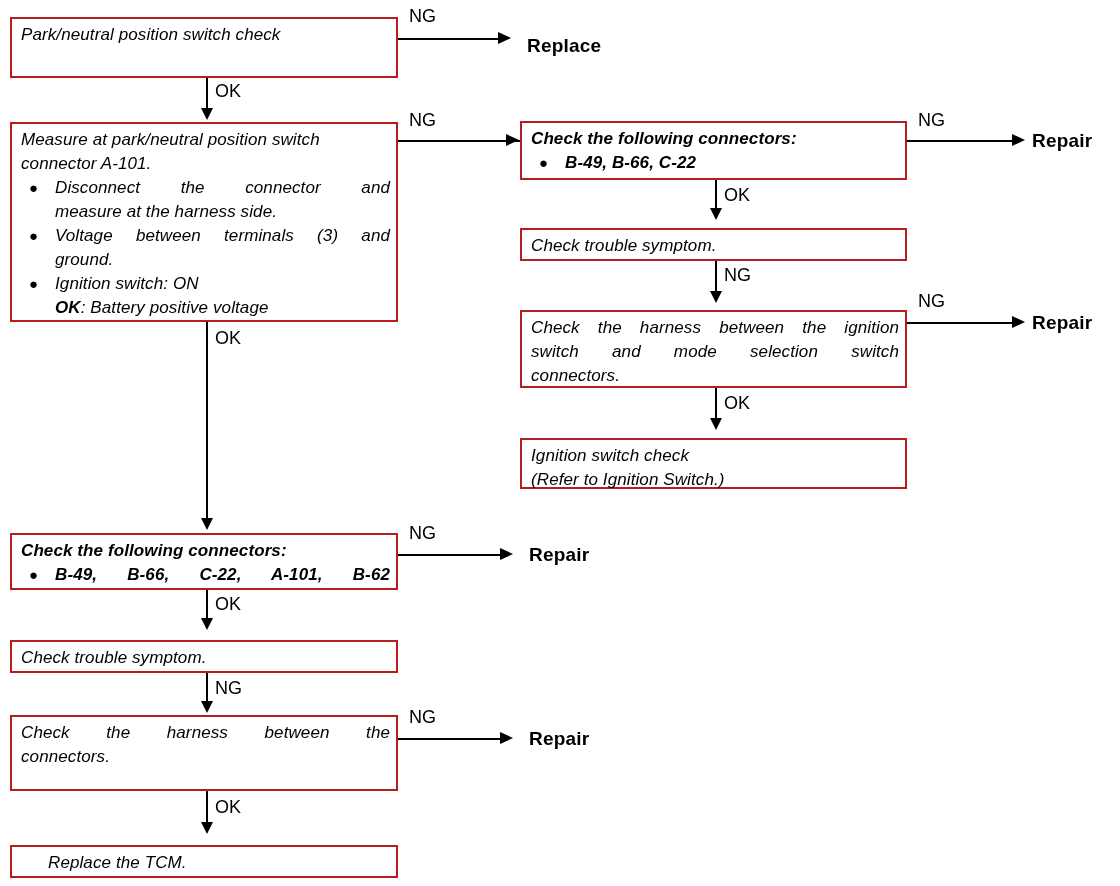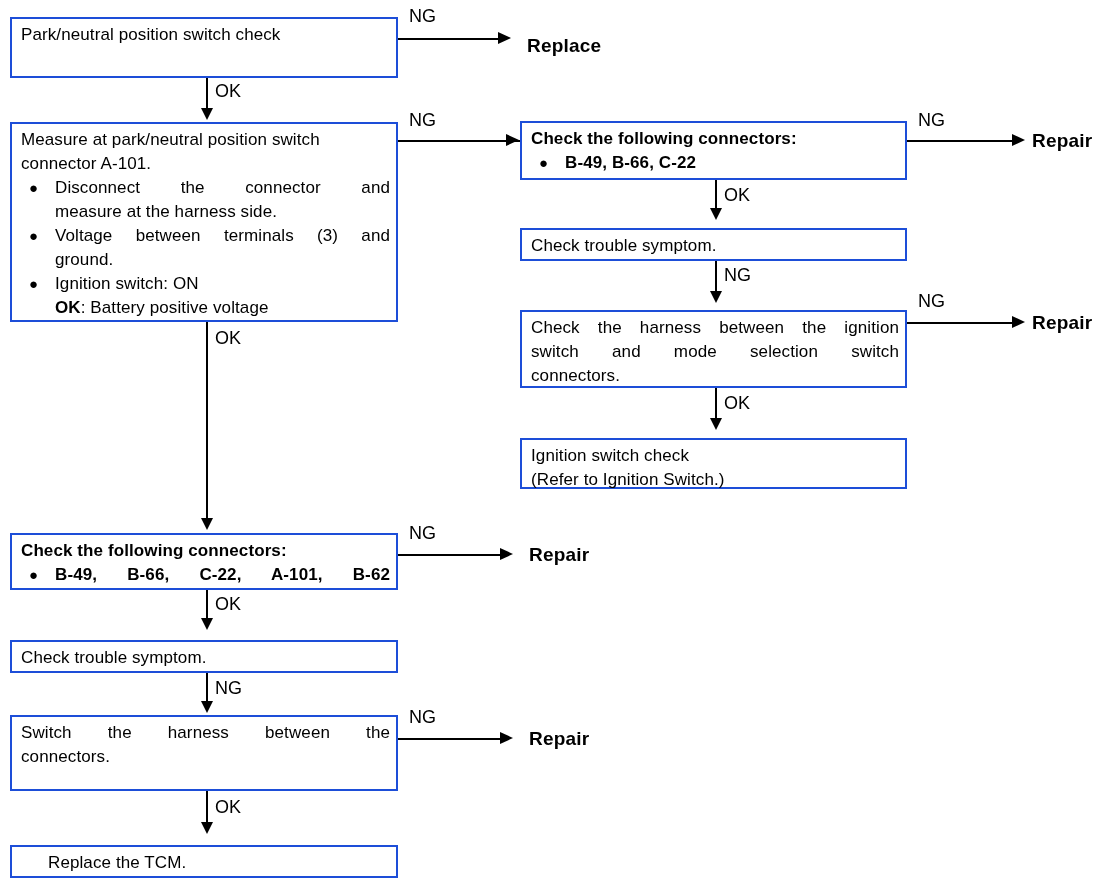--- a/index.html
+++ b/index.html
@@ -14,26 +14,27 @@
   #canvas {
     position: relative;
     width: 1120px;
     height: 886px;
     background: #ffffff;
     overflow: hidden;
   }
   .box {
     position: absolute;
     box-sizing: border-box;
-    border: 2px solid #1d4ed8;
+    border: 2px solid #b91c1c;
     background: #fff;
     padding: 4px 6px 4px 9px;
     font-size: 17px;
     line-height: 24px;
     letter-spacing: 0.1px;
+    font-style: italic;
   }
   .box .line {
     white-space: nowrap;
   }
   .box.bold, .box .bold {
     font-weight: bold;
   }
   
   .just {
     text-align: justify;
@@ -171,21 +172,21 @@
 
   <div class="box" style="left:10px; top:640px; width:388px; height:33px;">
     <div class="line">Check trouble symptom.</div>
   </div>
 
   <div class="vline" style="left:206px; top:673px; height:30px;"></div>
   <div class="arrow-down" style="left:201px; top:701px;"></div>
   <div class="edge-label" style="left:215px; top:678px;">NG</div>
 
   <div class="box" style="left:10px; top:715px; width:388px; height:76px;">
-    <div class="just spread">Switch the harness between the</div>
+    <div class="just spread">Check the harness between the</div>
     <div class="just">connectors.</div>
   </div>
 
   <div class="hline" style="left:398px; top:738px; width:107px;"></div>
   <div class="arrow-right" style="left:500px; top:732px;"></div>
   <div class="edge-label" style="left:409px; top:707px;">NG</div>
   <div class="term" style="left:529px; top:729px;">Repair</div>
 
   <div class="vline" style="left:206px; top:791px; height:33px;"></div>
   <div class="arrow-down" style="left:201px; top:822px;"></div>

